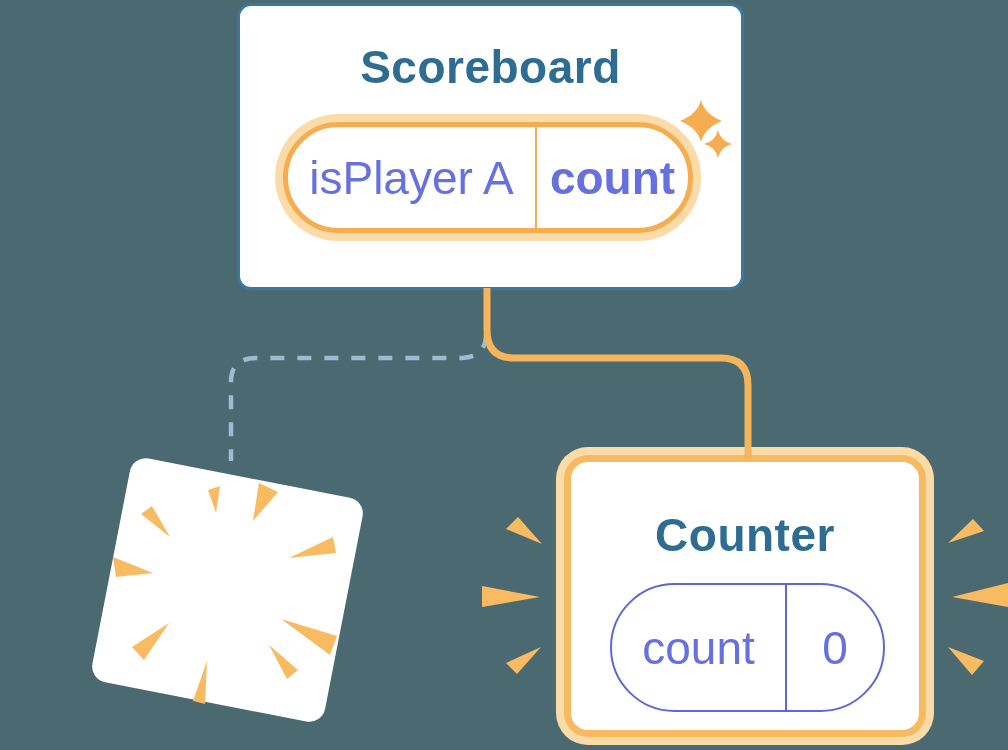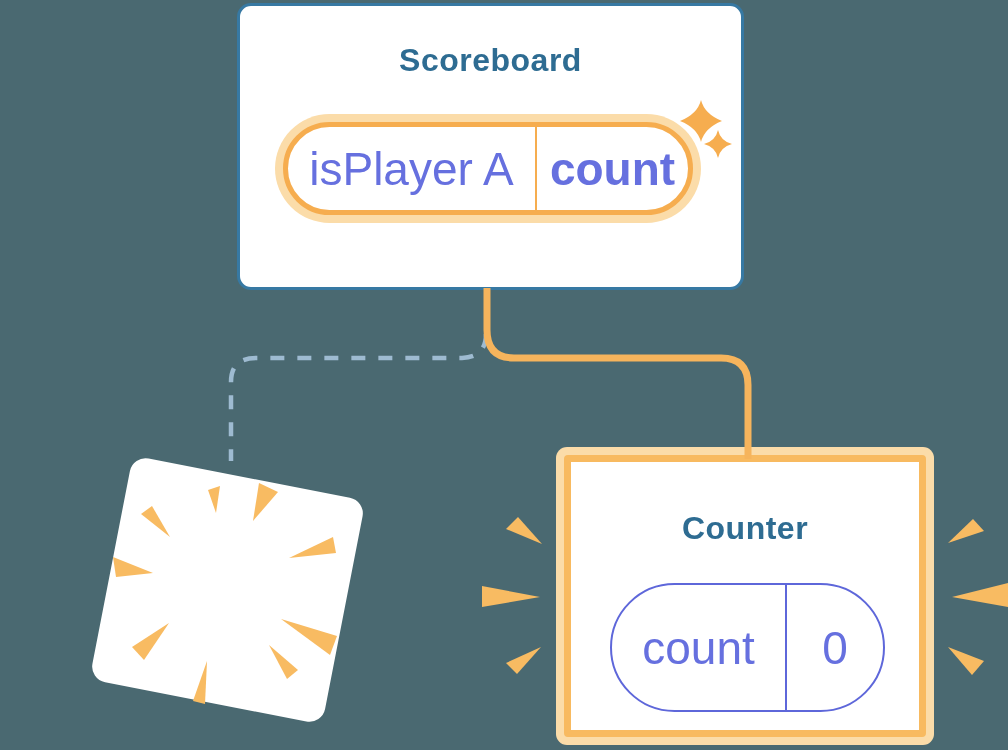--- a/index.html
+++ b/index.html
@@ -13,38 +13,38 @@
   .stage{
     position:relative;width:1008px;height:750px;background:var(--bg);
     overflow:hidden;font-family:"Liberation Sans",sans-serif;
   }
   .card{position:absolute;background:var(--card-bg)}
   .scoreboard{
     left:237px;top:3px;width:507px;height:287px;
     border:3px solid var(--blue-border);border-radius:14px;
   }
   .card-title{
-    text-align:center;font-size:32px;font-weight:600;line-height:1;
+    text-align:center;font-size:46px;font-weight:600;line-height:1;
     color:var(--blue-text);letter-spacing:.5px;
   }
   .scoreboard .card-title{margin-top:38px}
   .pill{position:absolute;background:var(--card-bg);display:grid;border-radius:999px}
   .pill-cell{display:flex;align-items:center;justify-content:center;
     font-size:46px;color:var(--purple-text);line-height:1}
   .pill-cell.value-bold{font-weight:700}
   .pill-highlight{
-    left:43px;top:116px;width:410px;height:93px;
+    left:43px;top:116px;width:410px;height:111px;
     border:5px solid var(--orange-ring);
     box-shadow:0 0 0 8px var(--orange-halo);
     grid-template-columns:247px 1fr;
   }
   .pill-highlight .pill-cell.value{border-left:2px solid var(--orange-ring)}
   .counter{
     left:564px;top:455px;width:362px;height:282px;
-    border:7px solid var(--counter-border);border-radius:4px;
+    border:7px solid var(--counter-border);border-radius:24px;
     box-shadow:0 0 0 8px var(--orange-halo);
   }
   .counter .card-title{margin-top:50px}
   .pill-plain{
     left:39px;top:121px;width:275px;height:129px;
     border:2px solid var(--purple-border);
     grid-template-columns:173px 1fr;
   }
   .pill-plain .pill-cell.value{border-left:2px solid var(--purple-border)}
   .poof-card{

